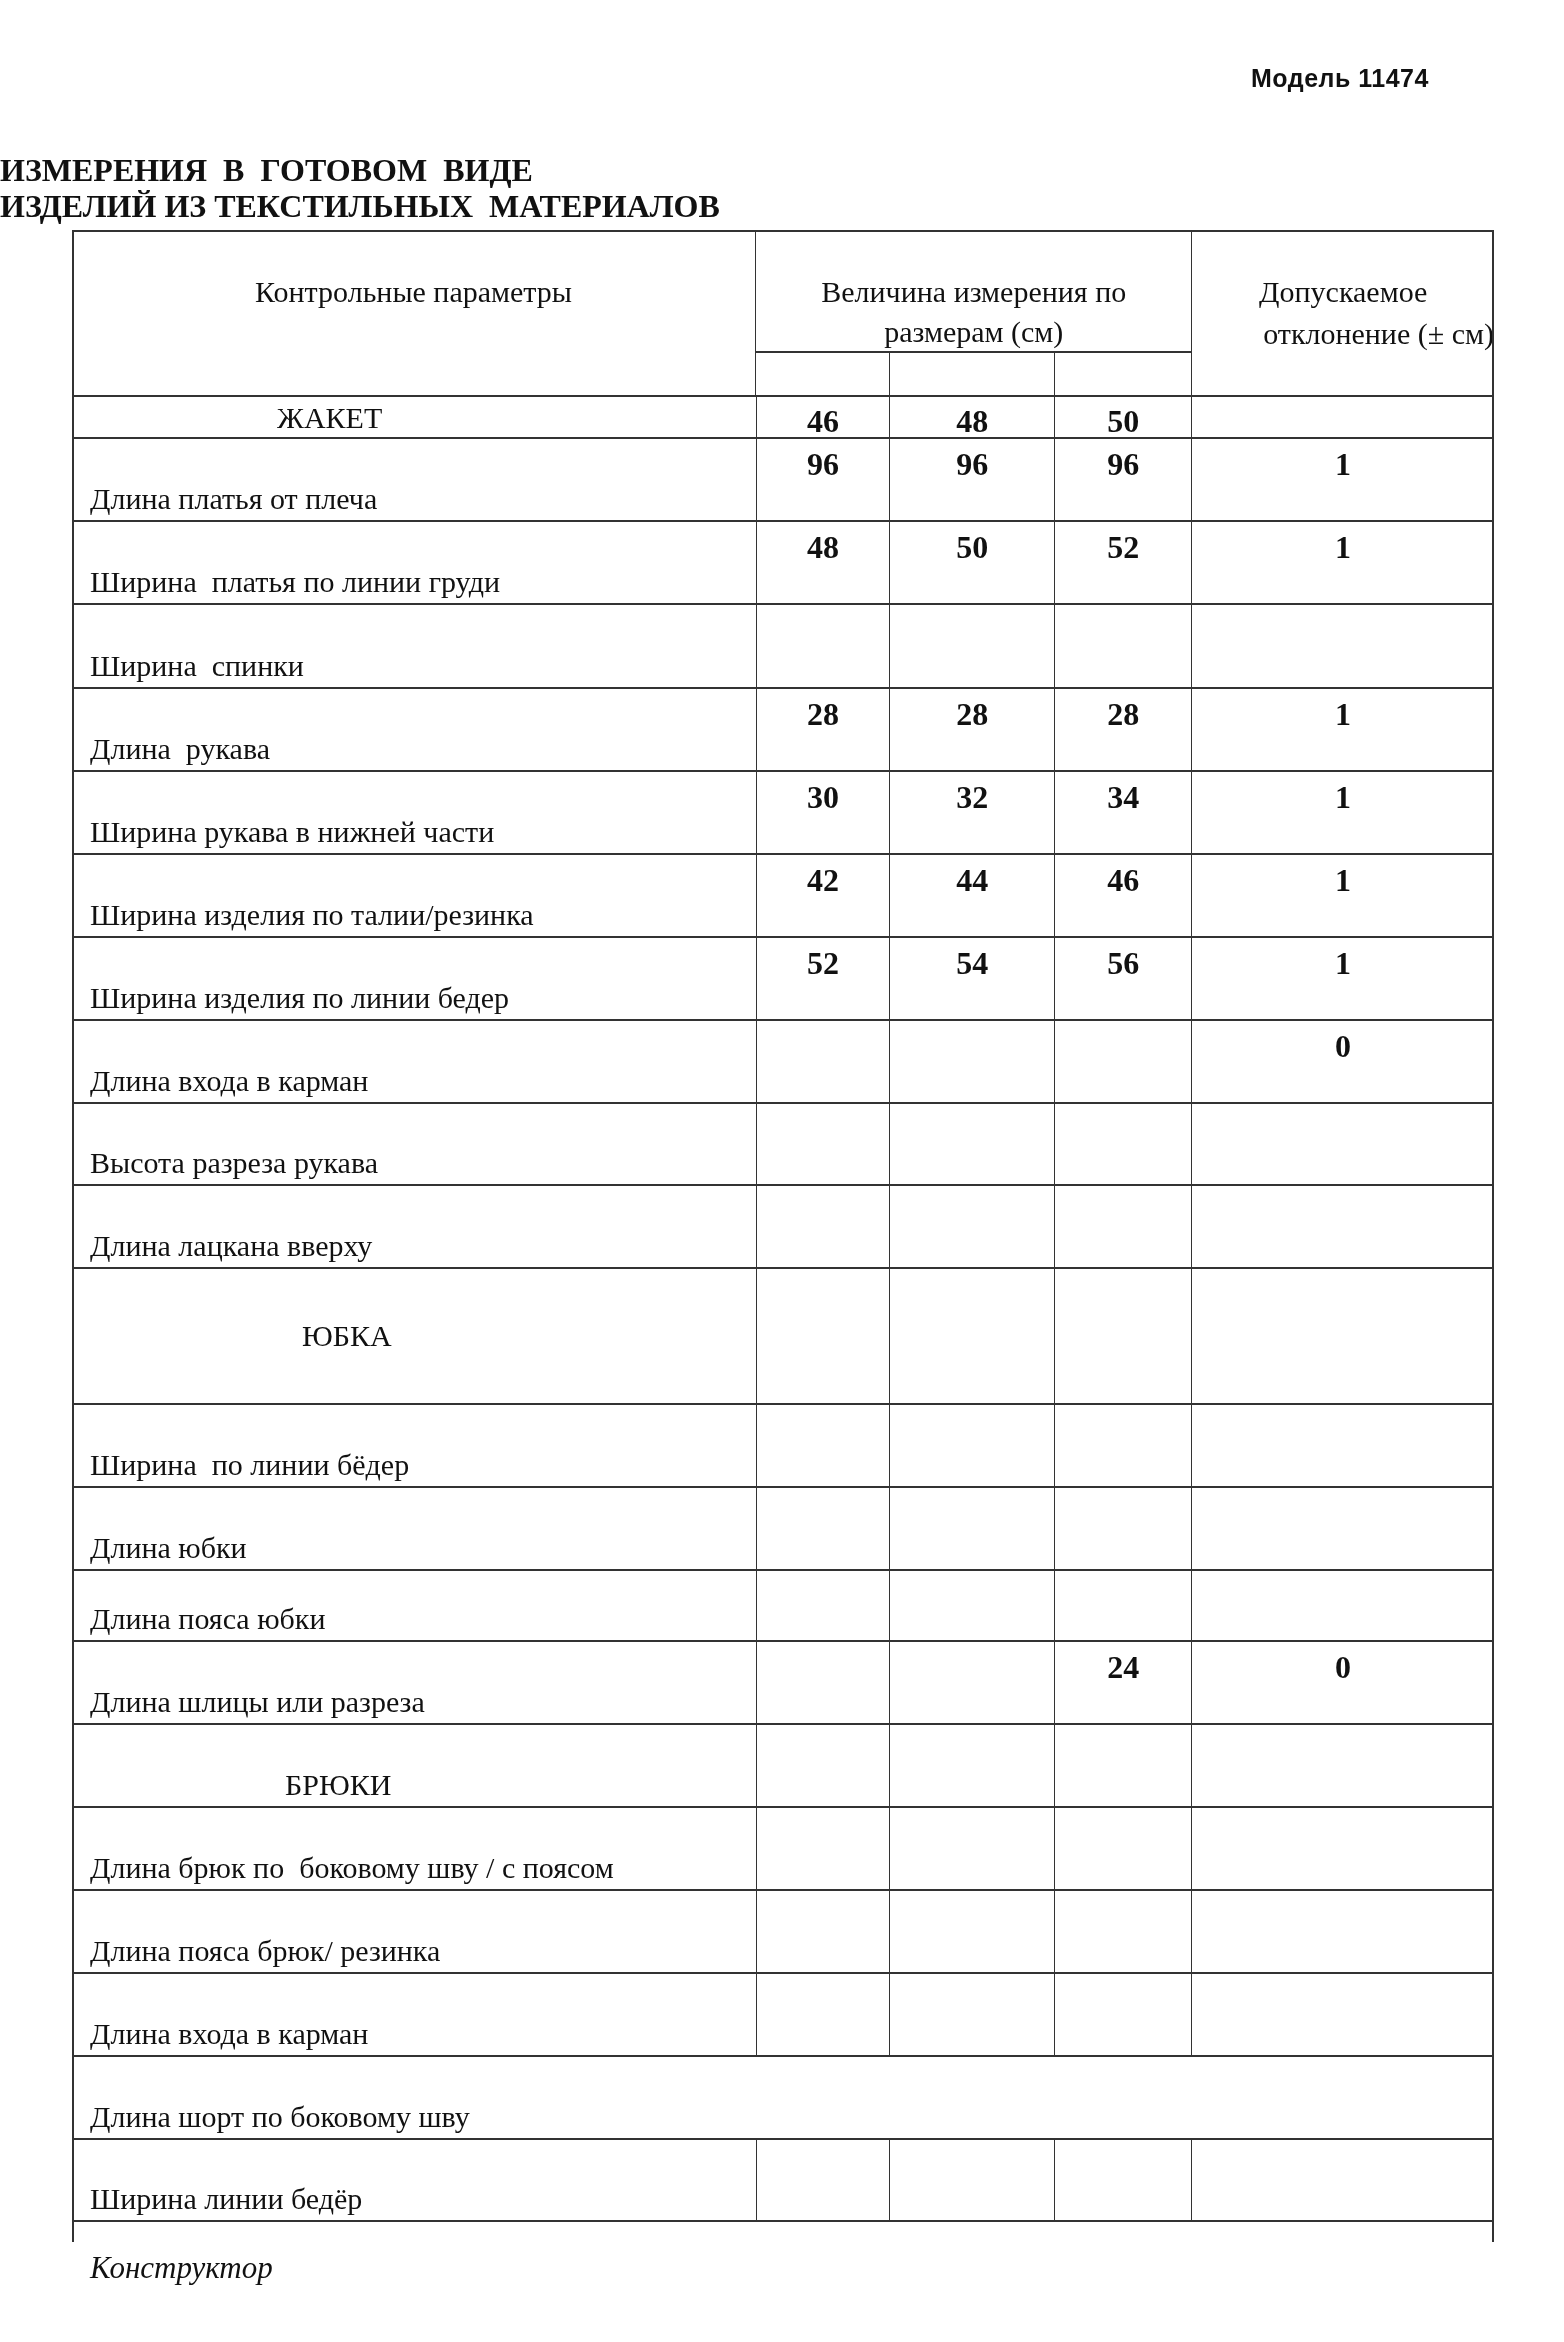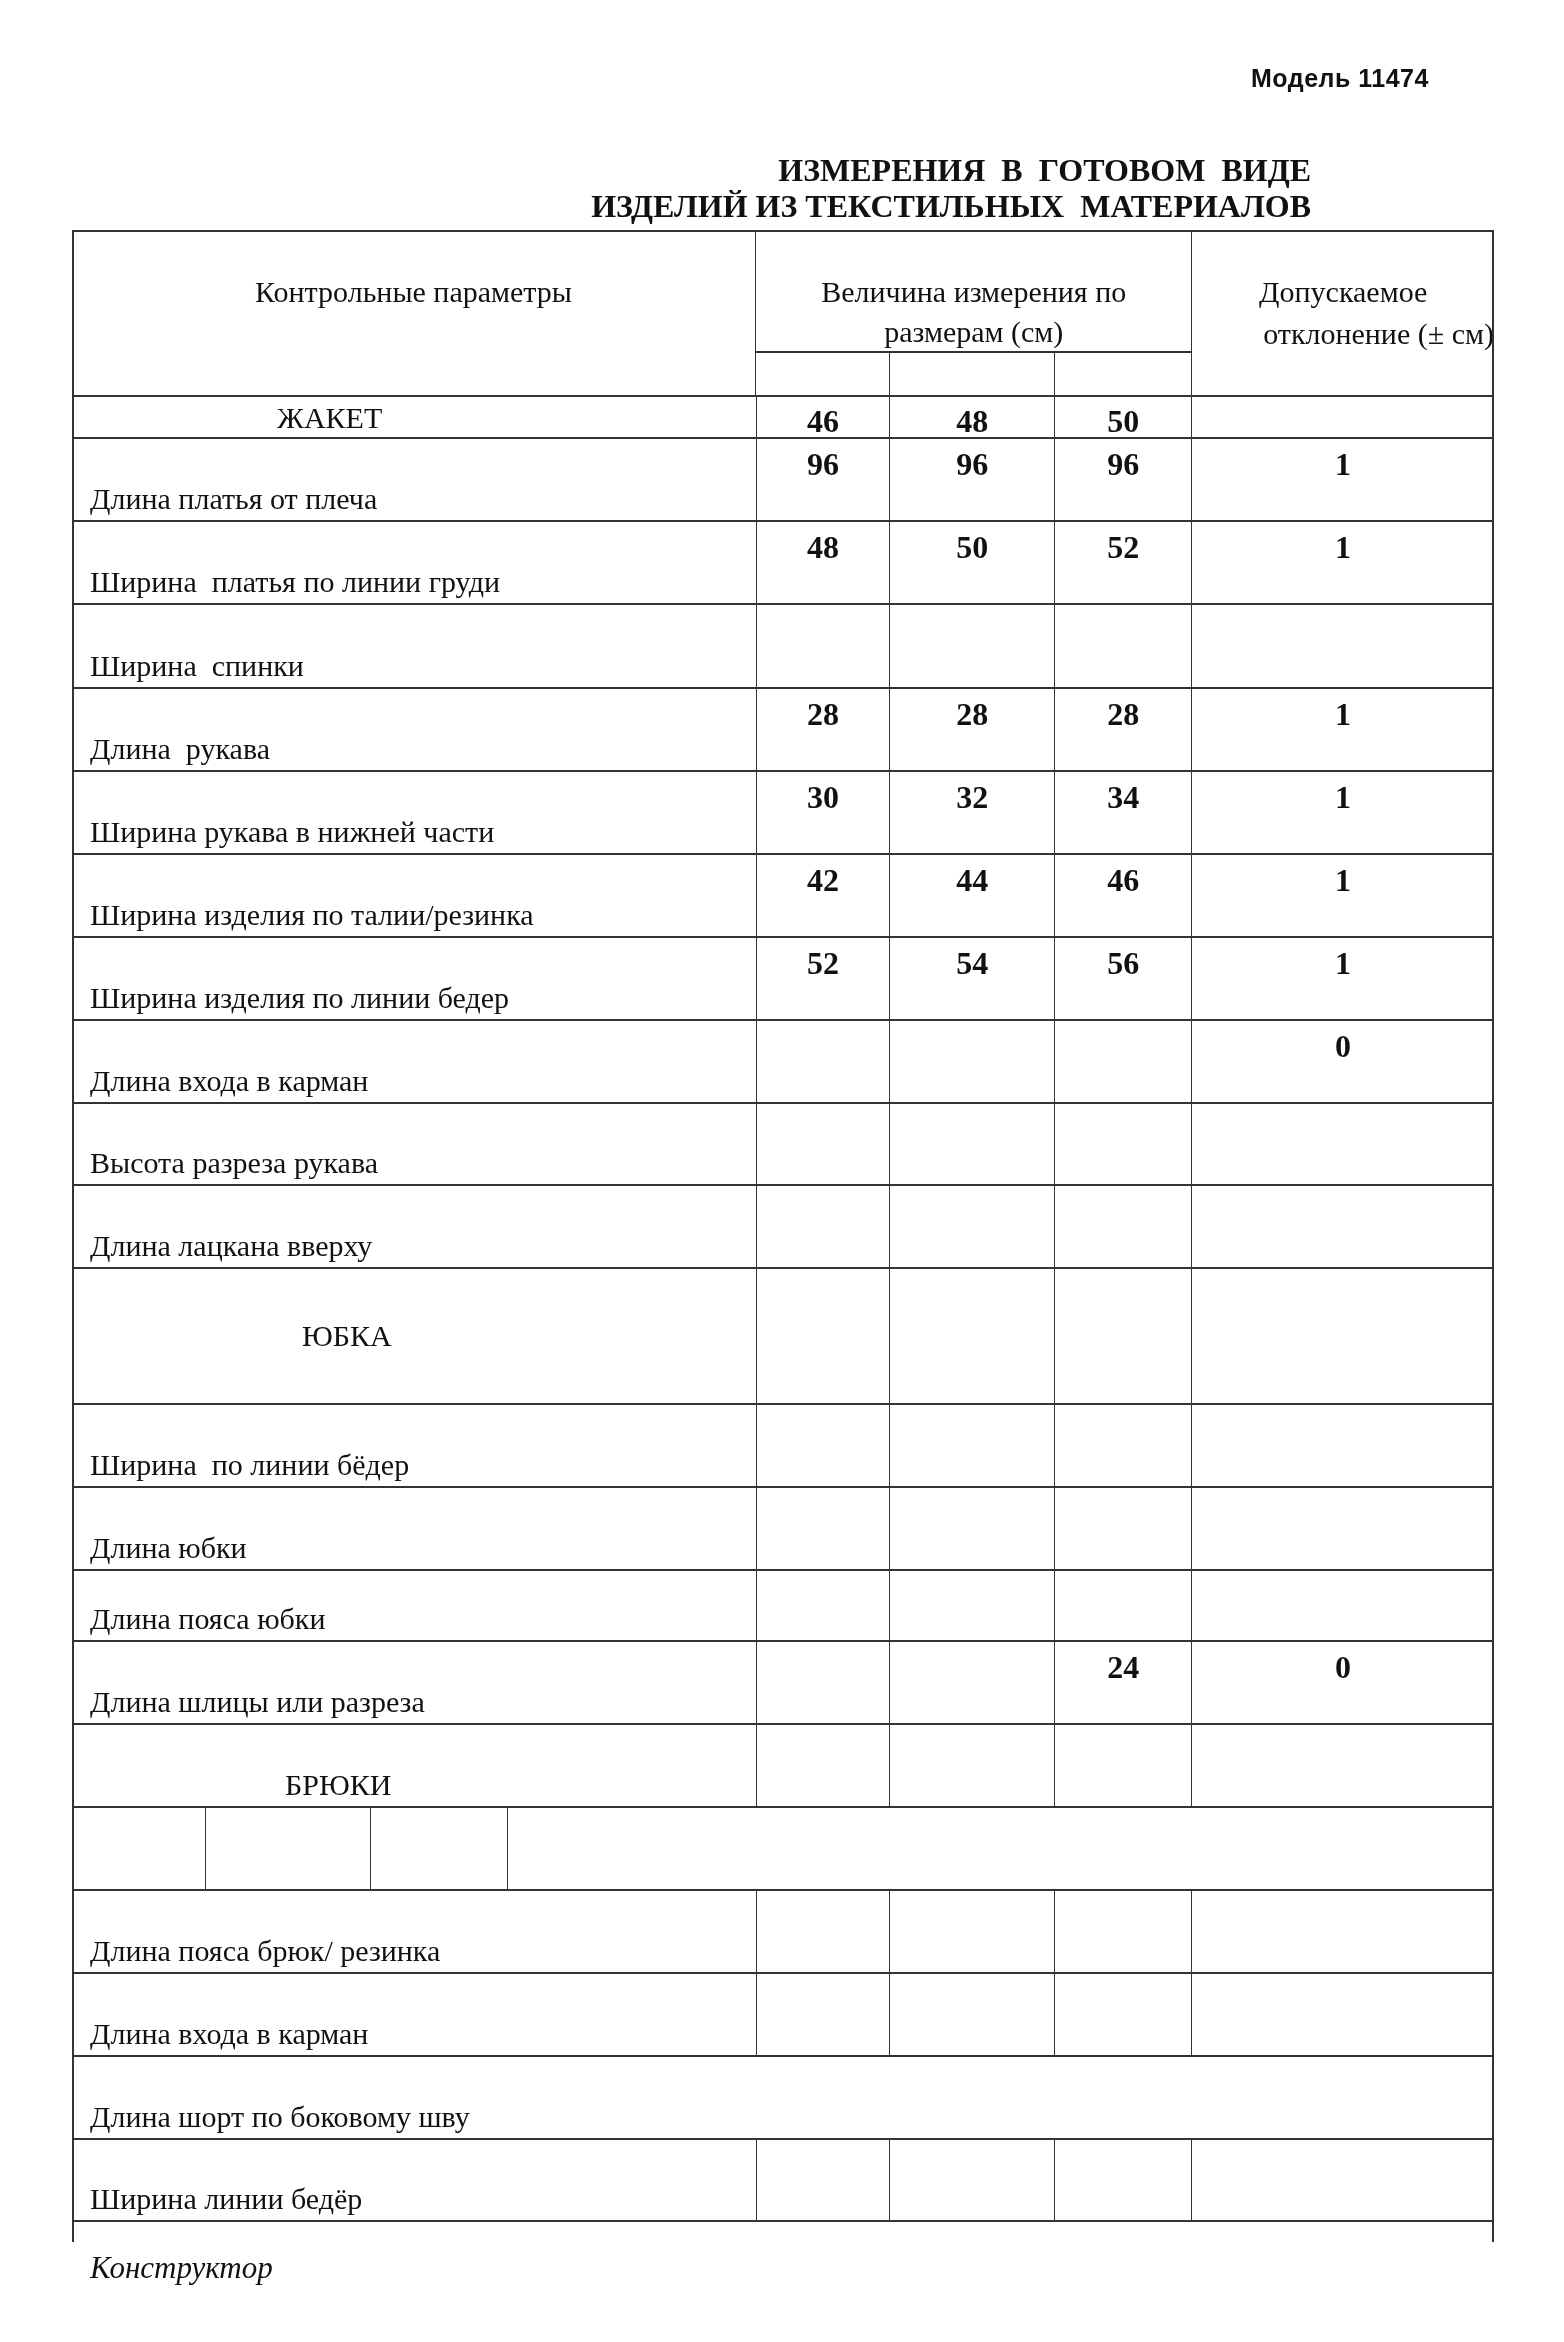--- a/index.html
+++ b/index.html
@@ -6,21 +6,21 @@
   body {
     width: 1565px; height: 2342px; position: relative; overflow: hidden;
     font-family: "Liberation Serif", "DejaVu Serif", serif; color: #111;
   }
   .model {
     position: absolute; left: 1251px; top: 64px;
     font-family: Liberation Sans, sans-serif;
     font-weight: bold; font-size: 25px; letter-spacing: 0.5px; white-space: nowrap;
   }
   .title {
-    position: absolute; left: 0; width: 1311px; text-align: right;
+    position: absolute; left: 0; width: 1311px; text-align: left;
     font-weight: bold; font-size: 32px; white-space: pre; line-height: 1;
   }
   .t1 { top: 154px; }
   .t2 { top: 190px; }
 
   .tbl { position: absolute; left: 72px; top: 230px; width: 1422px; }
   .row { position: relative; display: flex; border-bottom: 2.3px solid #333; box-sizing: border-box; }
   .cell { position: relative; box-sizing: border-box; border-right: 1.4px solid #333; }
   .cell:last-child { border-right: none; }
   .c0 { width: 685px; }
@@ -356,20 +356,23 @@
     <div class="cell c0">
       <div class="section" style="left:213px; bottom:5.6px;">БРЮКИ</div>
     </div>
     <div class="cell c1"></div>
     <div class="cell c2"></div>
     <div class="cell c3"></div>
     <div class="cell c4"></div>
   </div>
 
   <div class="row" style="height:83px;">
+    <div class="cell c0">
+        <div class="label">Длина брюк по  боковому шву / с поясом</div>
+      </div>
     <div class="cell c1">
         <div class="num"></div>
       </div>
     <div class="cell c2">
         <div class="num"></div>
       </div>
     <div class="cell c3">
         <div class="num"></div>
       </div>
     <div class="cell c4">

